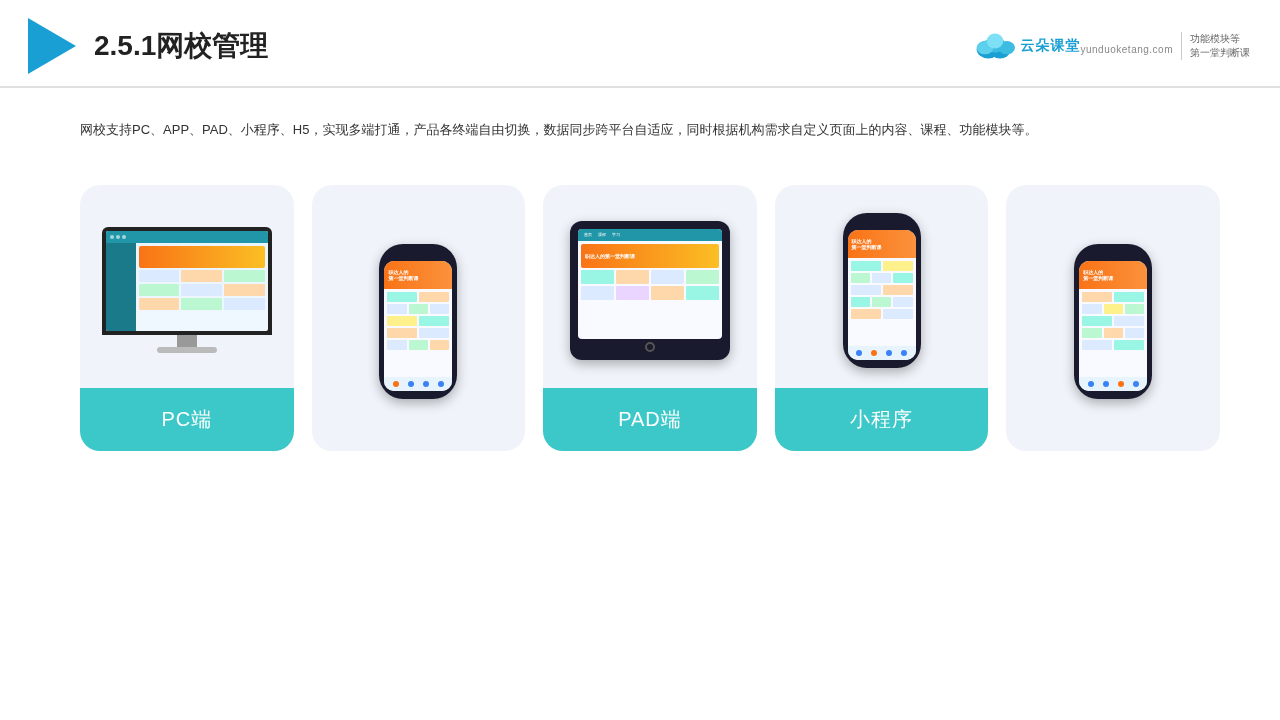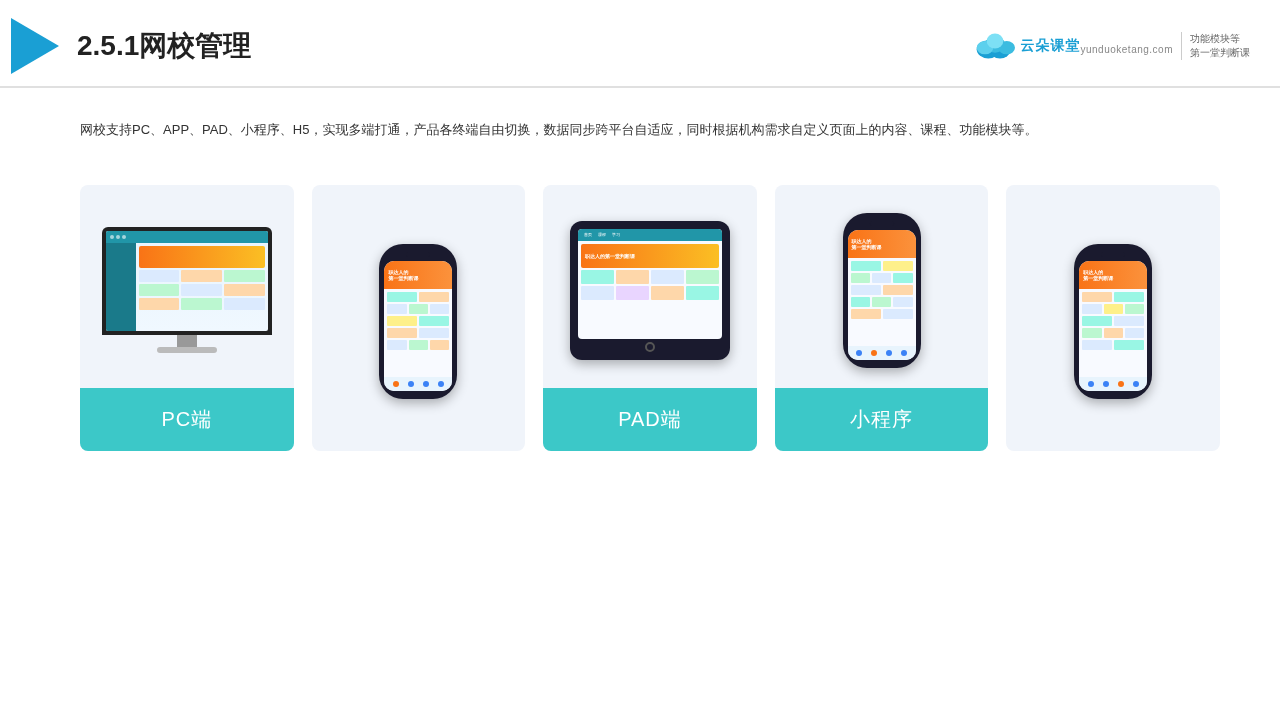--- a/index.html
+++ b/index.html
@@ -8,21 +8,21 @@
       background: #ffffff;
       width: 1280px;
       height: 720px;
       overflow: hidden;
       color: #333;
     }
     .header {
       display: flex;
       align-items: center;
       justify-content: space-between;
-      padding: 18px 30px 12px 11px;
+      padding: 18px 30px 12px 28px;
       border-bottom: 2px solid #e0e0e0;
     }
     .header-left {
       display: flex;
       align-items: center;
       gap: 18px;
     }
     .logo-triangle {
       width: 0;
       height: 0;
@@ -80,21 +80,21 @@
       margin-bottom: 42px;
     }
     .cards-container {
       display: flex;
       gap: 18px;
       justify-content: center;
       align-items: stretch;
     }
     .device-card {
       background: #f0f4fa;
-      border-radius: 8px;
+      border-radius: 20px;
       display: flex;
       flex-direction: column;
       align-items: center;
       overflow: hidden;
       flex: 1;
       min-width: 0;
     }
     .device-preview {
       width: 100%;
       display: flex;

